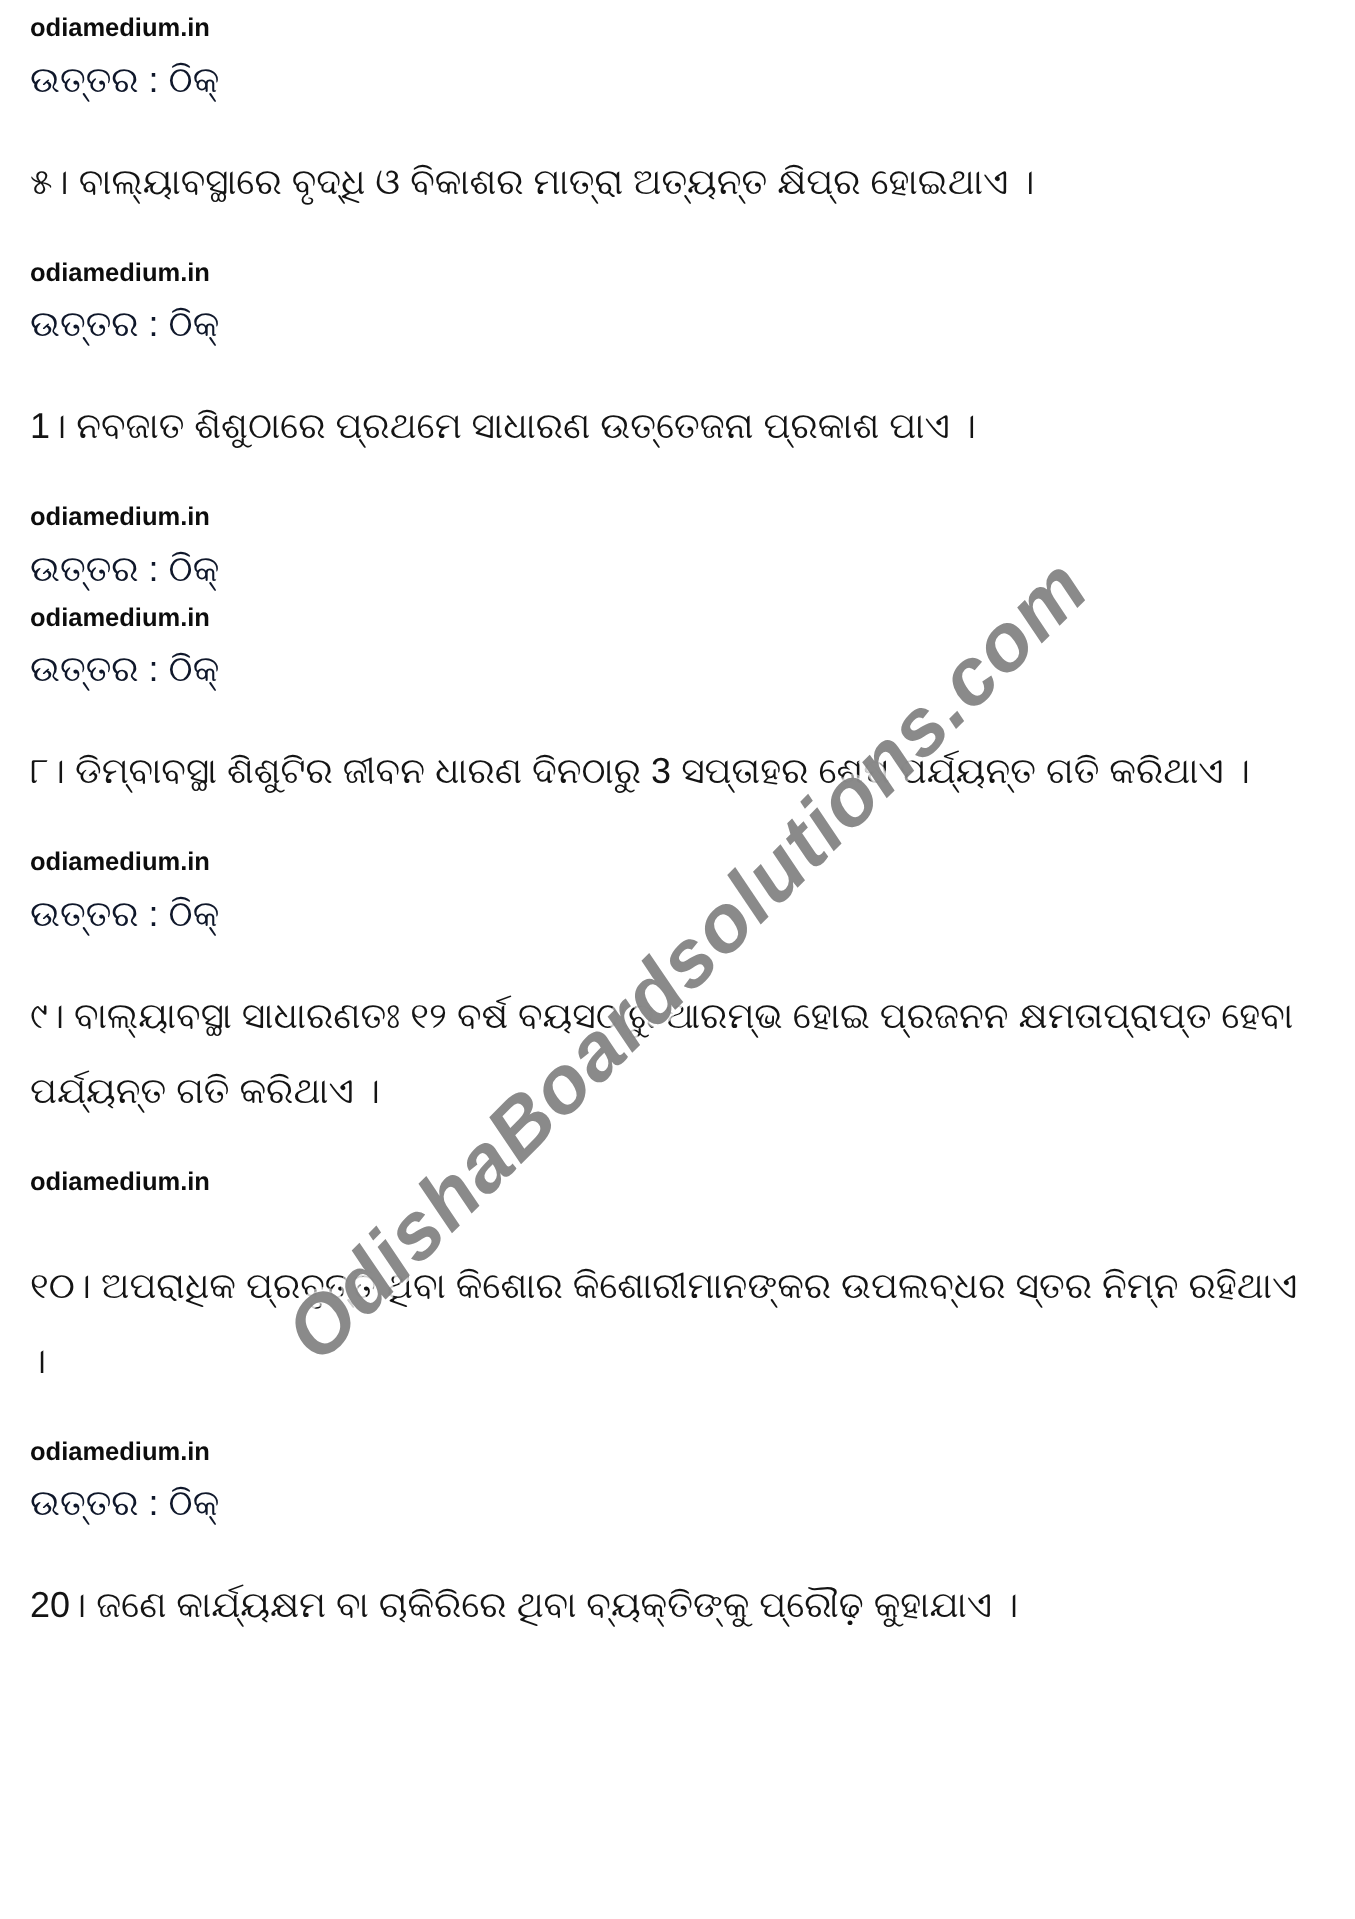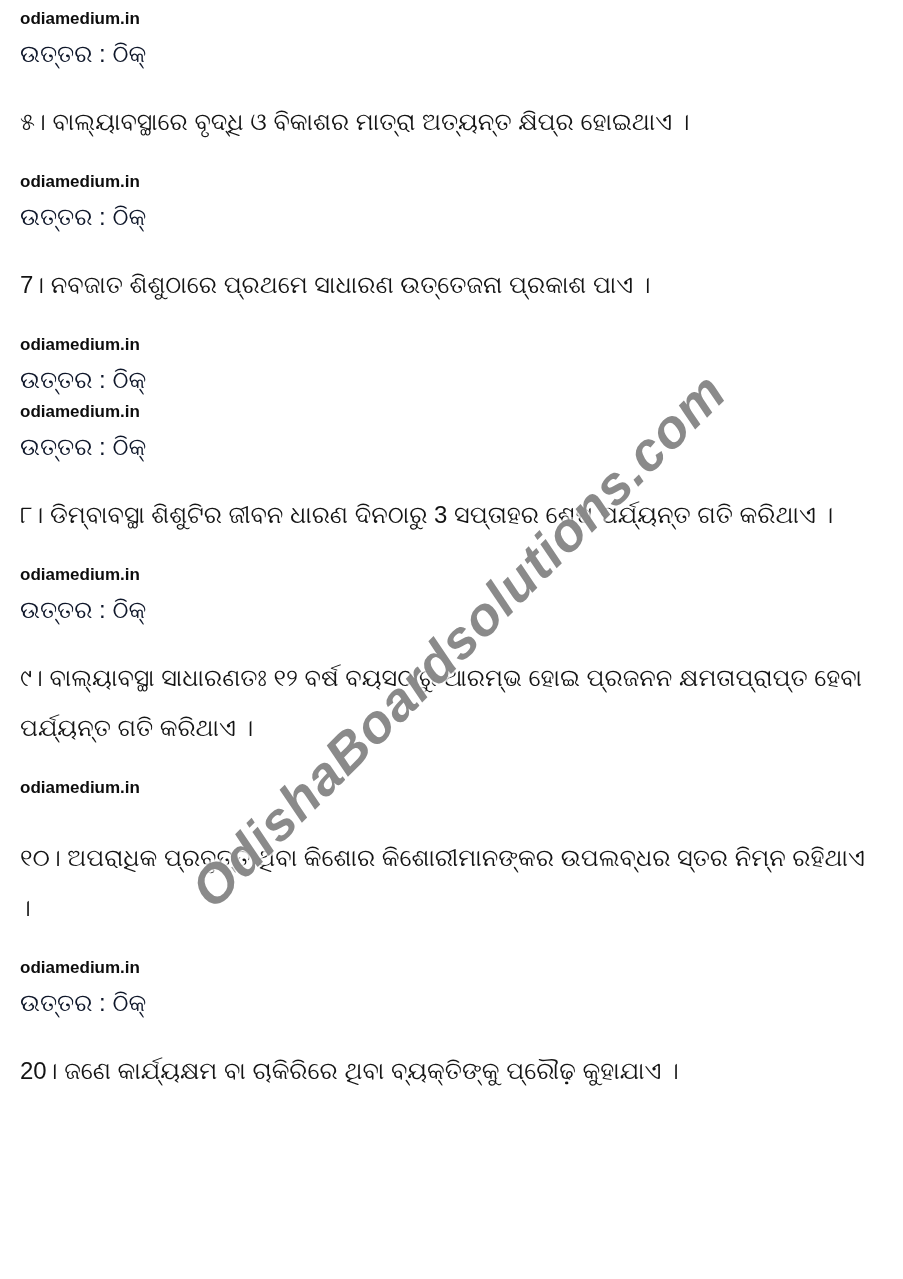--- a/index.html
+++ b/index.html
@@ -60,21 +60,21 @@
 
   <section class="block">
     <div class="brand">odiamedium.in</div>
     <div class="answer">ଉତ୍ତର : ଠିକ୍</div>
     <p class="question">୫। ବାଲ୍ୟାବସ୍ଥାରେ ବୃଦ୍ଧି ଓ ବିକାଶର ମାତ୍ରା ଅତ୍ୟନ୍ତ କ୍ଷିପ୍ର ହୋଇଥାଏ ।</p>
   </section>
 
   <section class="block">
     <div class="brand">odiamedium.in</div>
     <div class="answer">ଉତ୍ତର : ଠିକ୍</div>
-    <p class="question">7। ନବଜାତ ଶିଶୁଠାରେ ପ୍ରଥମେ ସାଧାରଣ ଉତ୍ତେଜନା ପ୍ରକାଶ ପାଏ ।</p>
+    <p class="question">1। ନବଜାତ ଶିଶୁଠାରେ ପ୍ରଥମେ ସାଧାରଣ ଉତ୍ତେଜନା ପ୍ରକାଶ ପାଏ ।</p>
   </section>
 
   <section class="block">
     <div class="brand">odiamedium.in</div>
     <div class="answer">ଉତ୍ତର : ଠିକ୍</div>
   </section>
 
   <section class="block">
     <div class="brand">odiamedium.in</div>
     <div class="answer">ଉତ୍ତର : ଠିକ୍</div>

